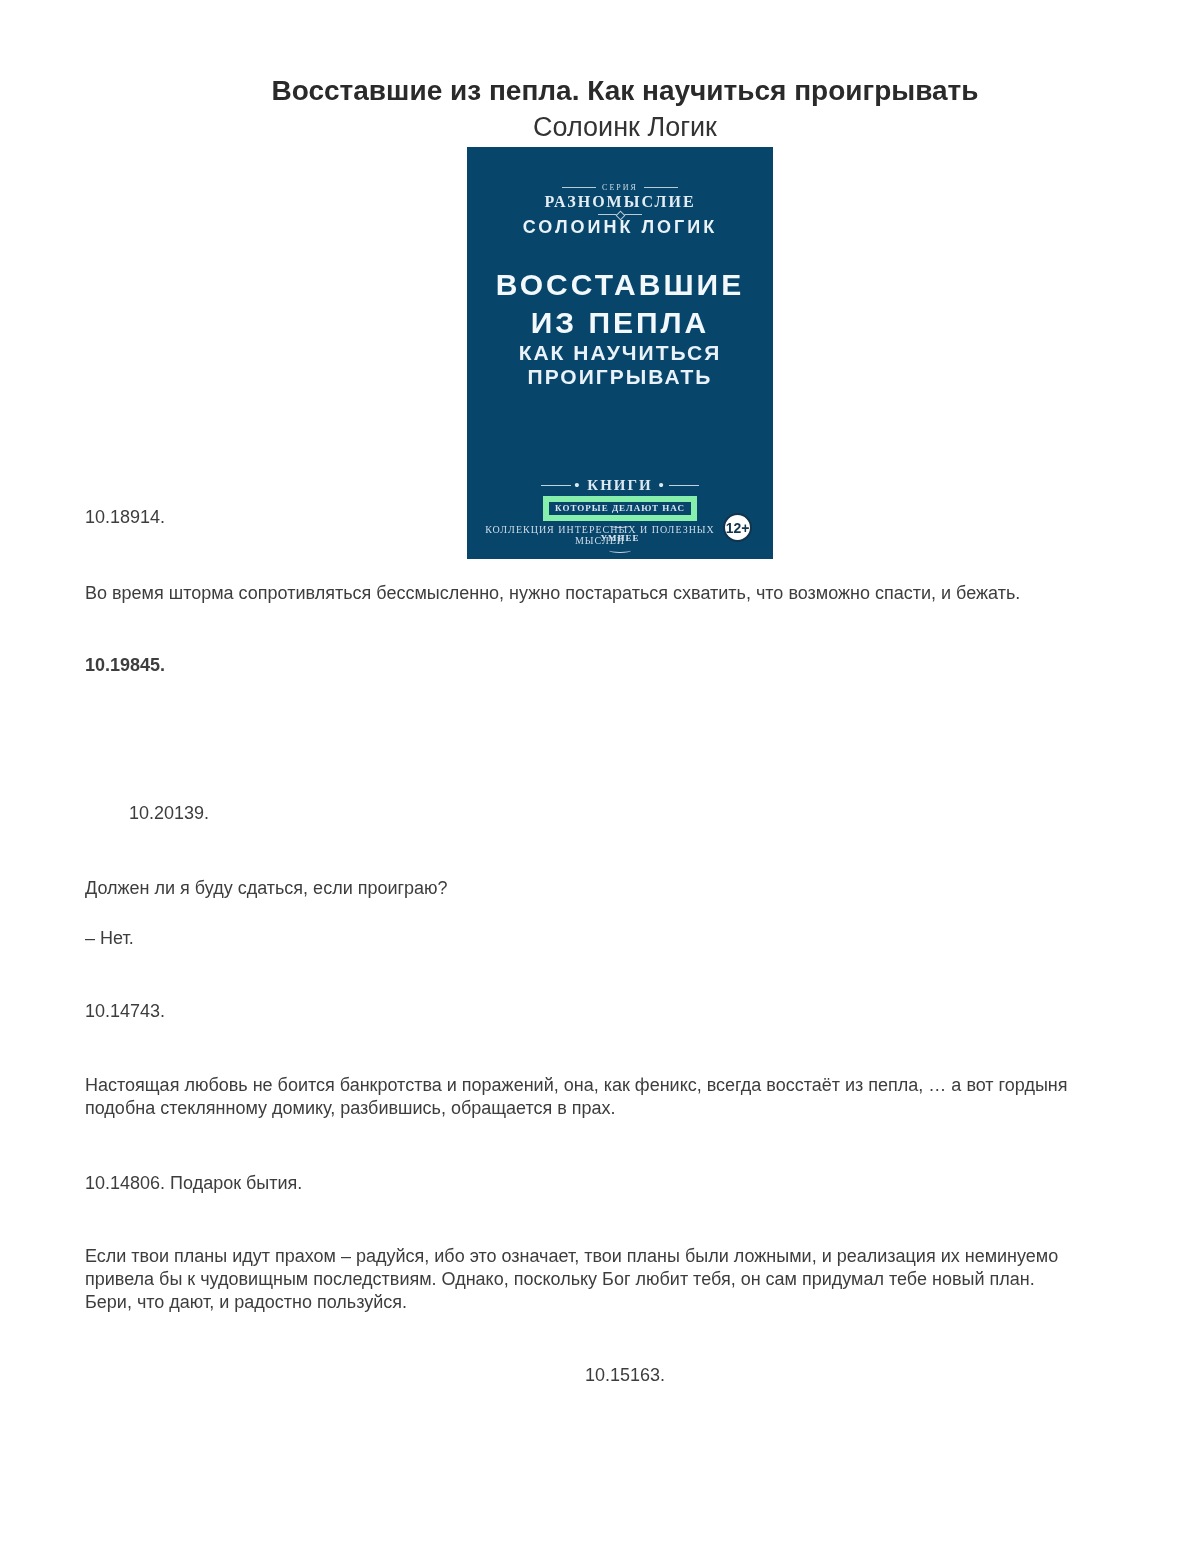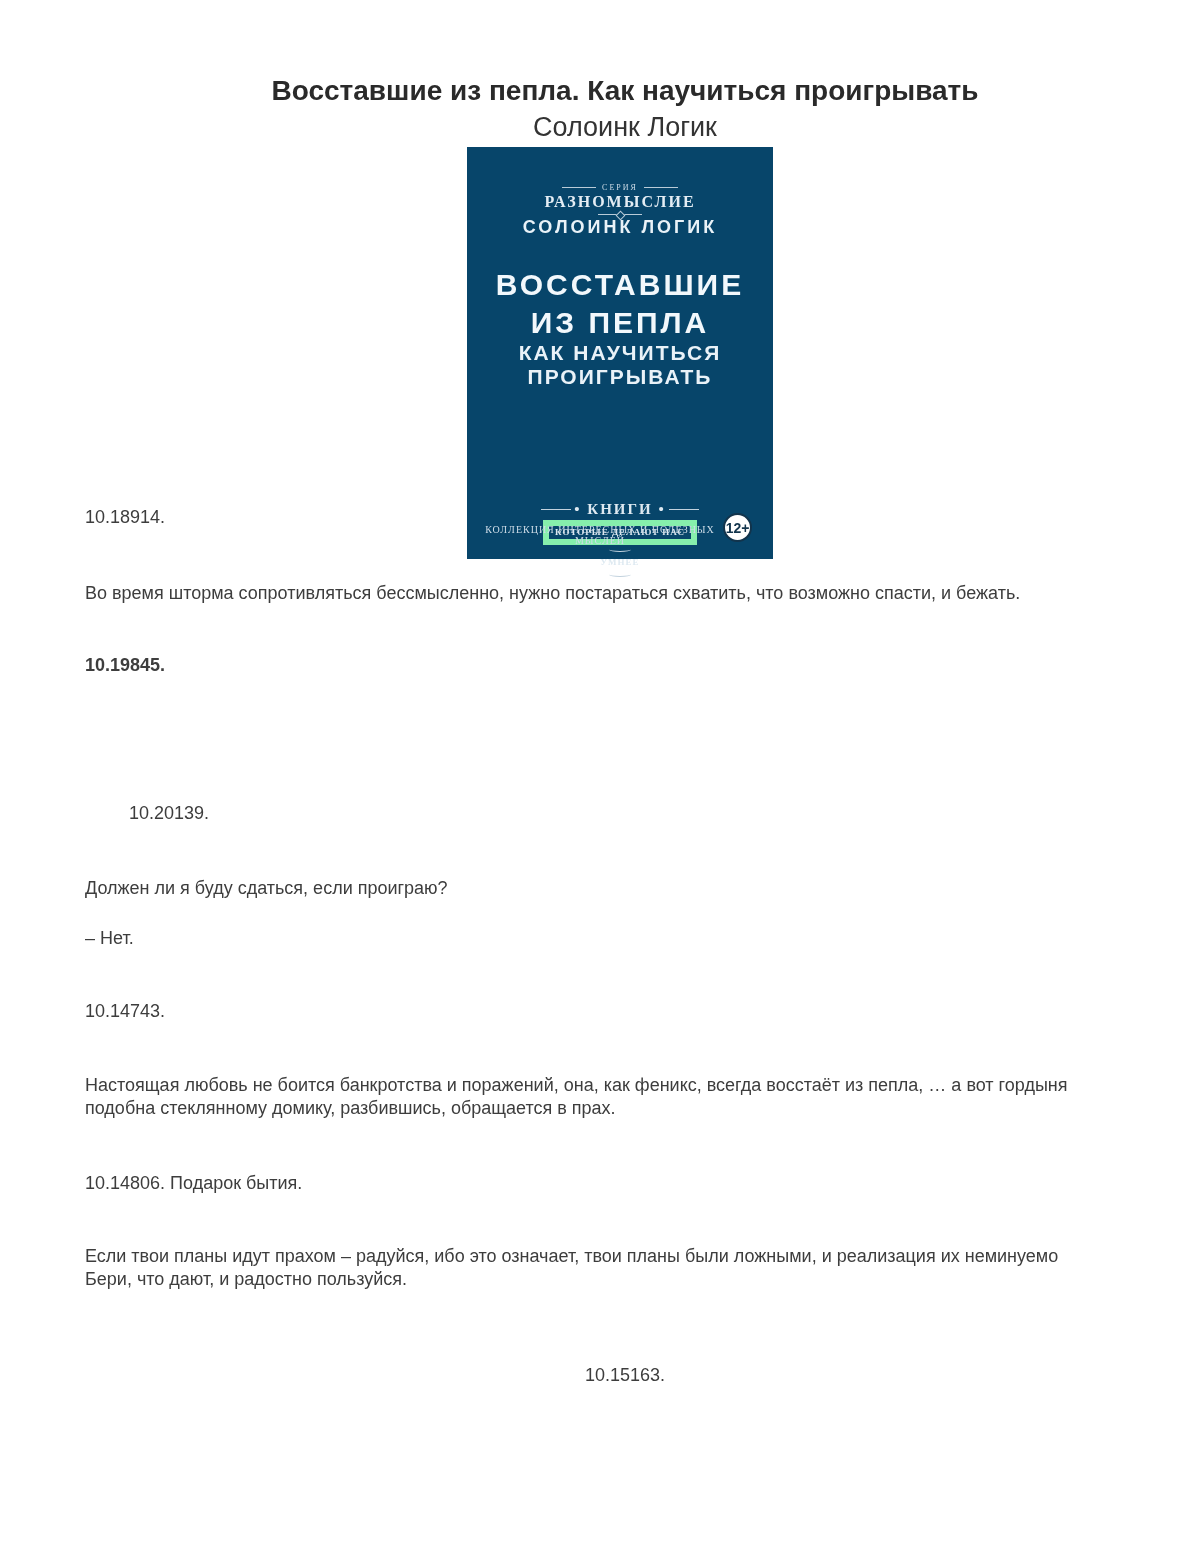--- a/index.html
+++ b/index.html
@@ -45,21 +45,21 @@
   .cover-subtitle{
     position:absolute;top:194px;left:0;width:100%;
     font-size:21px;font-weight:bold;letter-spacing:2px;line-height:24px;color:#e9f2f8;
   }
   .cover-tagline{
     position:absolute;top:273px;left:0;width:100%;
     font-size:18px;font-weight:bold;letter-spacing:2px;line-height:21px;color:#e9f2f8;
   }
   .emblem{position:absolute;top:330px;left:0;width:100%;
     font-family:"Liberation Serif", serif;color:#dde9f1;}
-  .emblem-row1{display:flex;align-items:center;justify-content:center;gap:3px;margin-top:24px;}
+  .emblem-row1{display:flex;align-items:center;justify-content:center;gap:3px;}
   .emblem-row1 .rule{display:inline-block;width:30px;height:1px;background:#c2d2de;}
   .emblem-kn{font-size:15px;font-weight:bold;letter-spacing:2px;}
   .emblem-box{margin:2px auto 0;width:fit-content;border:6px solid #86efac;
     padding:1px 6px 2px;font-size:9px;font-weight:bold;letter-spacing:1px;}
   .emblem-row3{display:flex;align-items:center;justify-content:center;gap:5px;margin-top:2px;
     font-size:9px;font-weight:bold;letter-spacing:1px;flex-direction:column;}
   .emblem-row3 .curl{display:inline-block;width:22px;height:4px;
     border-bottom:1px solid #c2d2de;border-radius:0 0 50% 50%;}
   .cover-caption{
     position:absolute;top:377px;left:0;width:266px;
@@ -156,18 +156,19 @@
 
   <div class="block b8">
     <div>Настоящая любовь не боится банкротства и поражений, она, как феникс, всегда восстаёт из пепла, … а вот гордыня</div>
     <div>подобна стеклянному домику, разбившись, обращается в прах.</div>
   </div>
 
   <div class="block b9">10.14806. Подарок бытия.</div>
 
   <div class="block b10">
     <div>Если твои планы идут прахом – радуйся, ибо это означает, твои планы были ложными, и реализация их неминуемо</div>
+    <div>привела бы к чудовищным последствиям. Однако, поскольку Бог любит тебя, он сам придумал тебе новый план.</div>
     <div>Бери, что дают, и радостно пользуйся.</div>
   </div>
 
   <div class="block b11">10.15163.</div>
 
 </div>
 
 </body></html>

